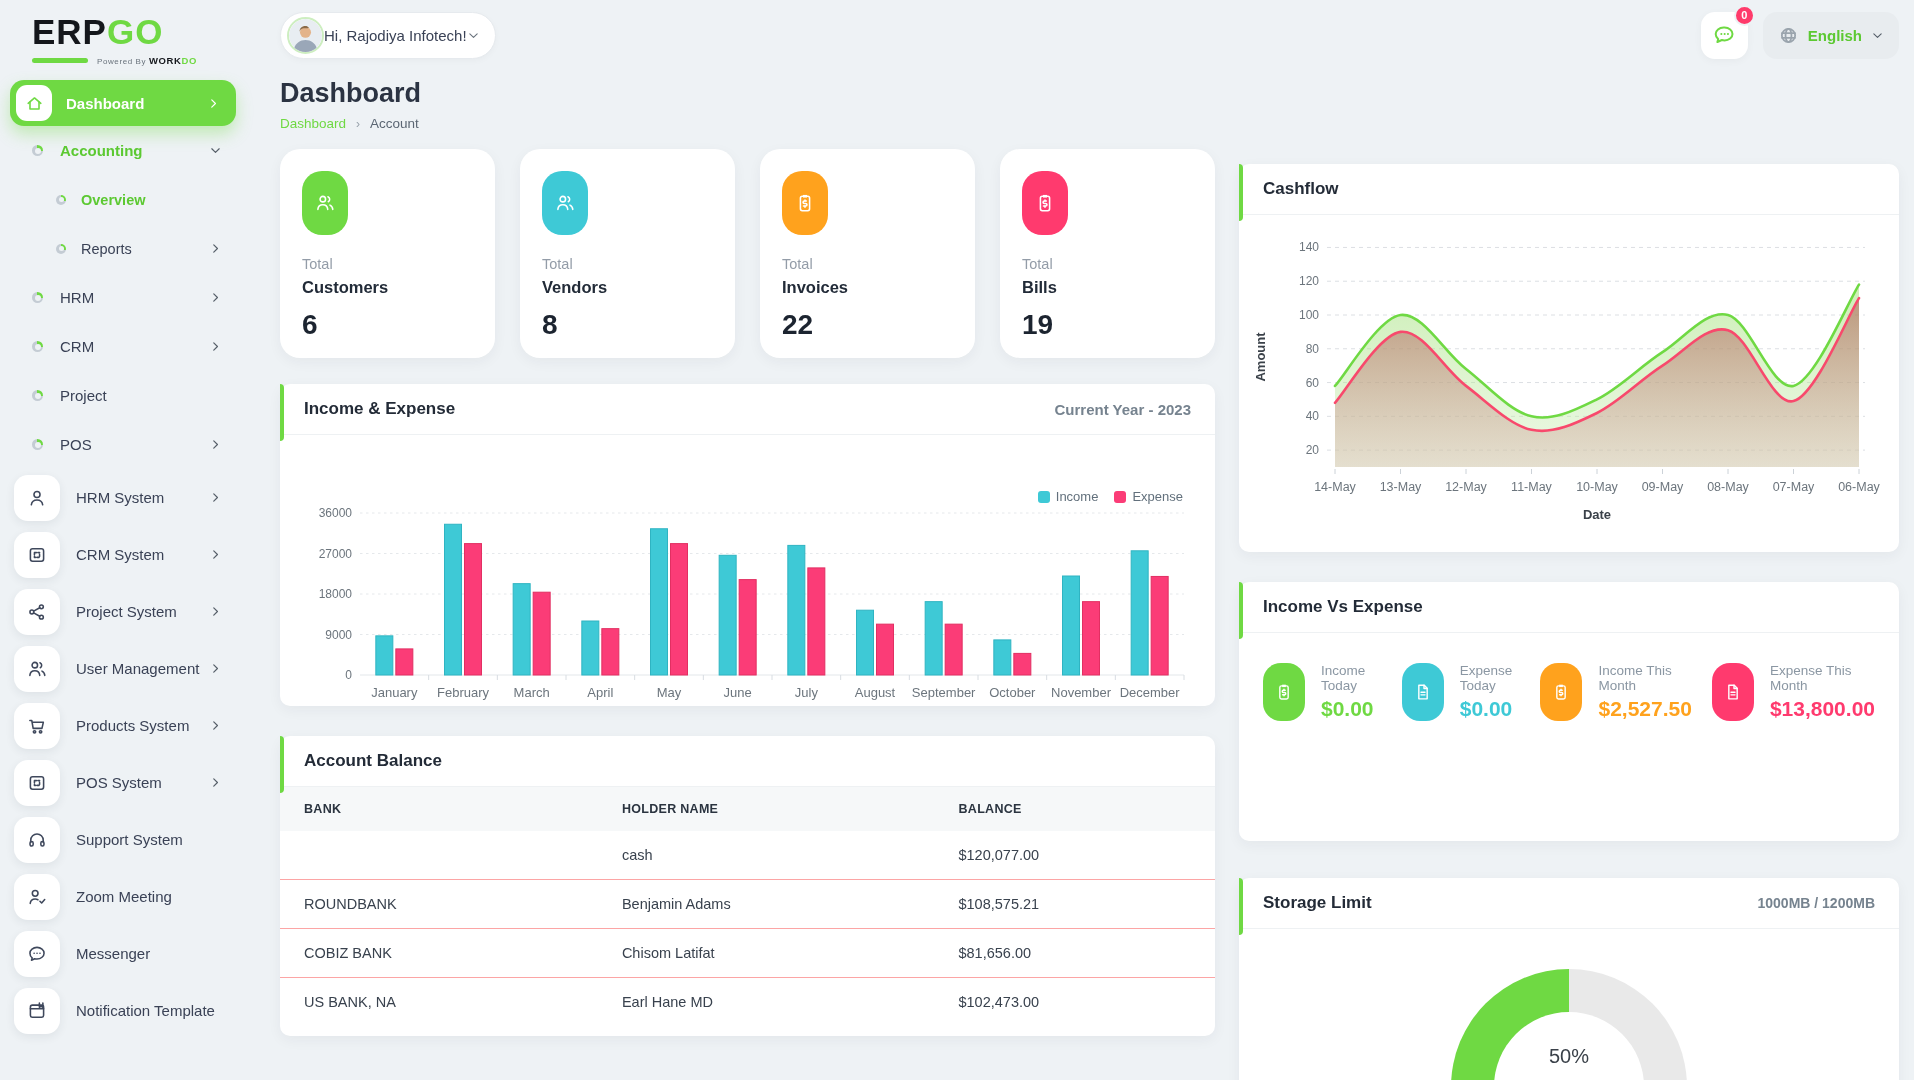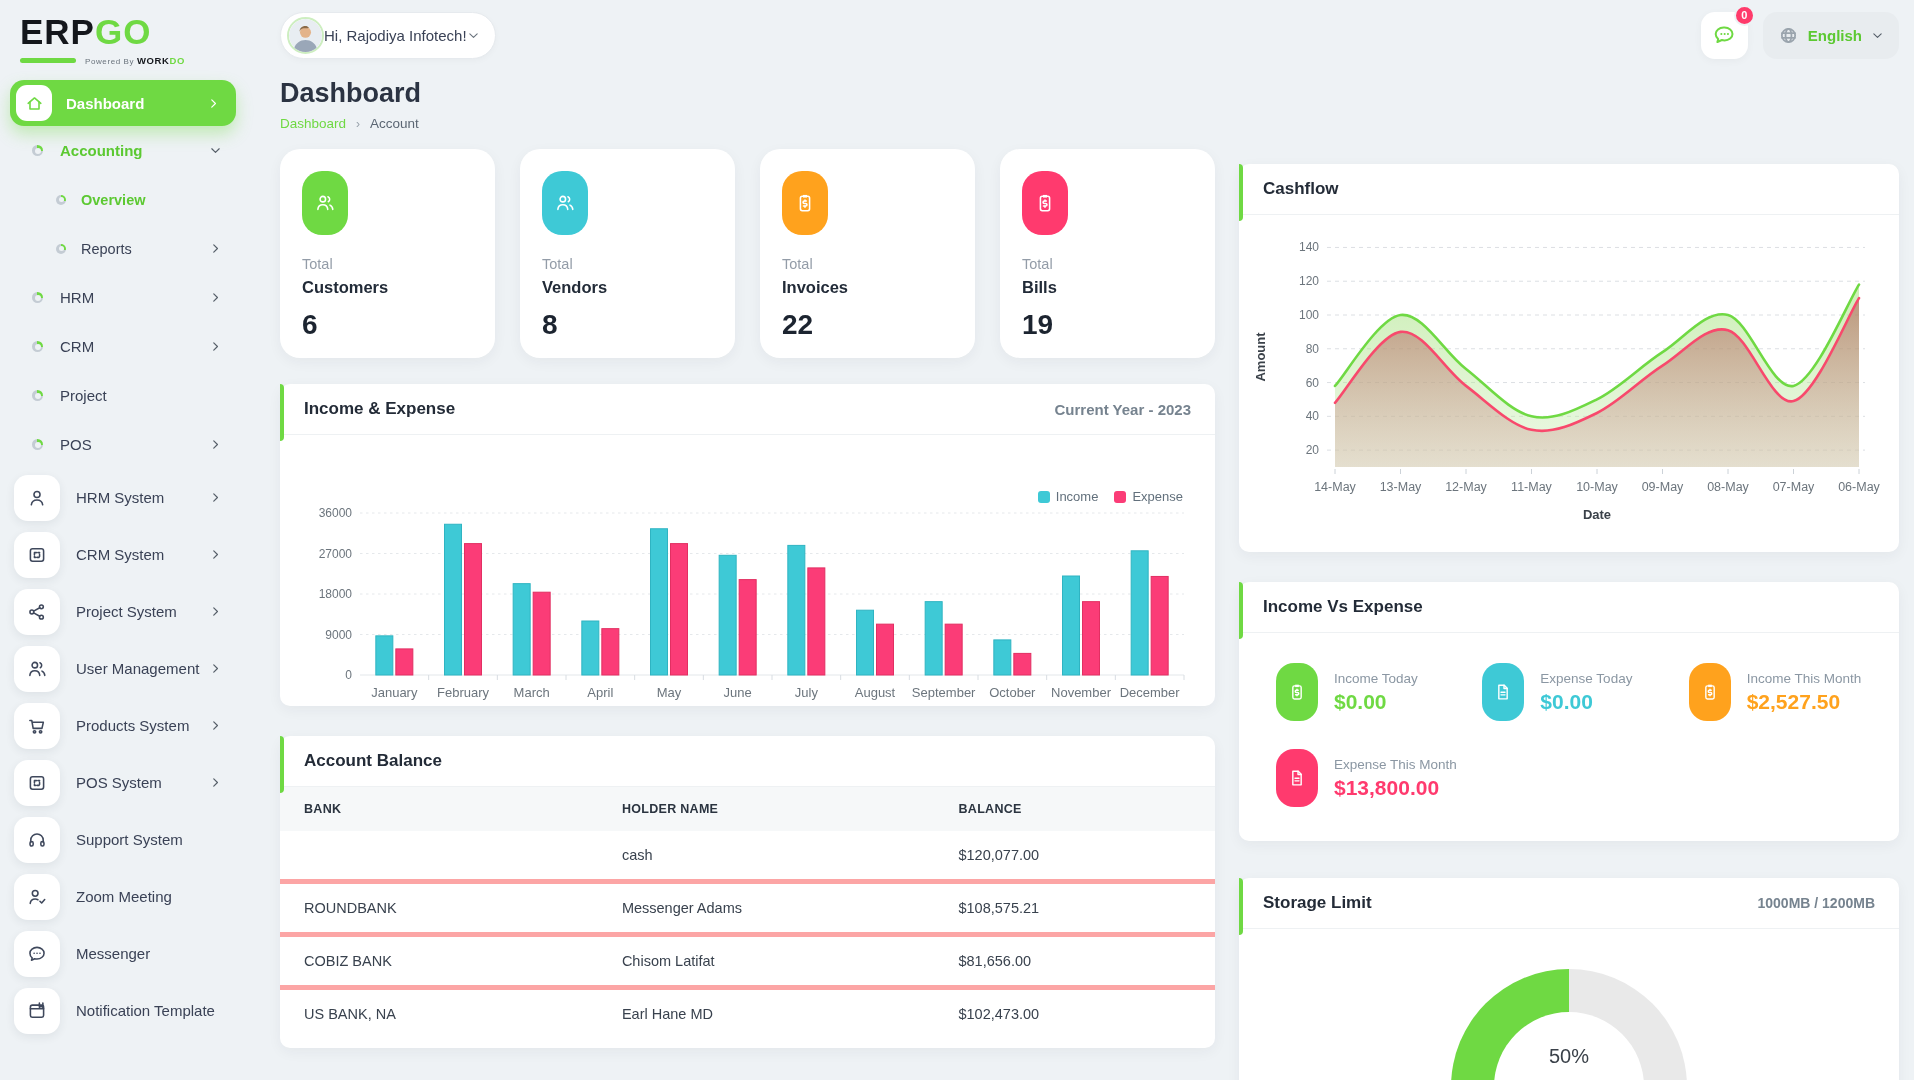--- a/index.html
+++ b/index.html
@@ -8,21 +8,21 @@
     font-family:"Liberation Sans", sans-serif;
     background:#eef2f5;
     color:#29303e;
     display:flex;
     overflow:hidden;
   }
   .ic { width:22px; height:22px; display:block; }
 
   
   .sidebar { width:246px; flex:none; padding-top:12px; }
-  .logo { padding-left:20px; cursor:pointer; }
+  .logo { padding-left:32px; cursor:pointer; }
   .logo-main { font-size:35px; font-weight:900; letter-spacing:1px; color:#14171c; line-height:40px;}
   .logo-main .accent { color:#6fd943; }
   .logo-sub { display:flex; align-items:center; gap:9px; margin-top:3px; }
   .logo-bar { width:56px; height:5px; border-radius:3px; background:#6fd943; }
   .logo-powered { font-size:8px; letter-spacing:.6px; color:#6a737d; }
   .logo-powered b { color:#14171c; font-size:9.5px; }
   .logo-powered b .accent { color:#6fd943; }
 
   .menu { margin-top:14px; }
   .mi-dash { margin:0 10px; height:46px; background:#6fd943; border-radius:14px;
@@ -107,28 +107,28 @@
     font-size:13px; color:#62707c; }
   .legend .lg-item { display:flex; align-items:center; cursor:pointer; }
   .lg-sq { width:12px; height:12px; border-radius:3px; display:inline-block; margin-right:6px; }
   .ie-body svg { display:block; margin-top:38px; }
 
   .ab-card { margin-top:30px; padding-bottom:10px; }
   table { width:100%; border-collapse:collapse; font-size:14.5px; }
   thead th { background:#f6f8f9; text-align:left; font-size:12.5px; font-weight:700; color:#2b3440;
     padding:15px 24px; letter-spacing:.3px; }
   tbody td { padding:16px 24px; color:#39424e; }
-  tbody tr + tr td { border-top:5px solid #fca5a5; }
+  tbody tr + tr td { border-top:1px solid #fca5a5; }
 
   .cf-card { height:388px; }
   .cf-body { padding:4px 10px 0; }
   .cf-body svg { display:block; }
 
   .ive-card { margin-top:30px; height:259px; }
-  .ive-grid { display:grid; grid-template-columns:1fr 1fr 1fr; gap:28px 20px; padding:30px 24px 0;margin-left:13px; }
+  .ive-grid { display:grid; grid-template-columns:1fr 1fr 1fr 1fr; gap:28px 20px; padding:30px 24px 0; }
   .ive-item { display:flex; align-items:center; gap:16px; }
   .ive-icon { width:42px; height:58px; border-radius:18px; color:#fff; display:grid; place-items:center; flex:none; }
   .ive-icon .ic { width:20px; height:20px; }
   .ive-label { font-size:13.5px; color:#8b97a3; }
   .ive-value { font-size:21px; font-weight:700; margin-top:4px; }
 
   .st-card { margin-top:37px; height:320px; }
   .st-body { position:relative; height:263px; overflow:hidden; }
   .donut { position:absolute; left:50%; top:40px; transform:translateX(-50%);
     width:236px; height:236px; border-radius:50%; }
@@ -559,21 +559,21 @@
               </tr>
             </thead>
           <tbody id="ab-body">
               <tr>
                 <td></td>
                 <td>cash</td>
                 <td>$120,077.00</td>
               </tr>
               <tr>
                 <td>ROUNDBANK</td>
-                <td>Messenger Adams</td>
+                <td>Benjamin Adams</td>
                 <td>$108,575.21</td>
               </tr>
               <tr>
                 <td>COBIZ BANK</td>
                 <td>Chisom Latifat</td>
                 <td>$81,656.00</td>
               </tr>
               <tr>
                 <td>US BANK, NA</td>
                 <td>Earl Hane MD</td>

